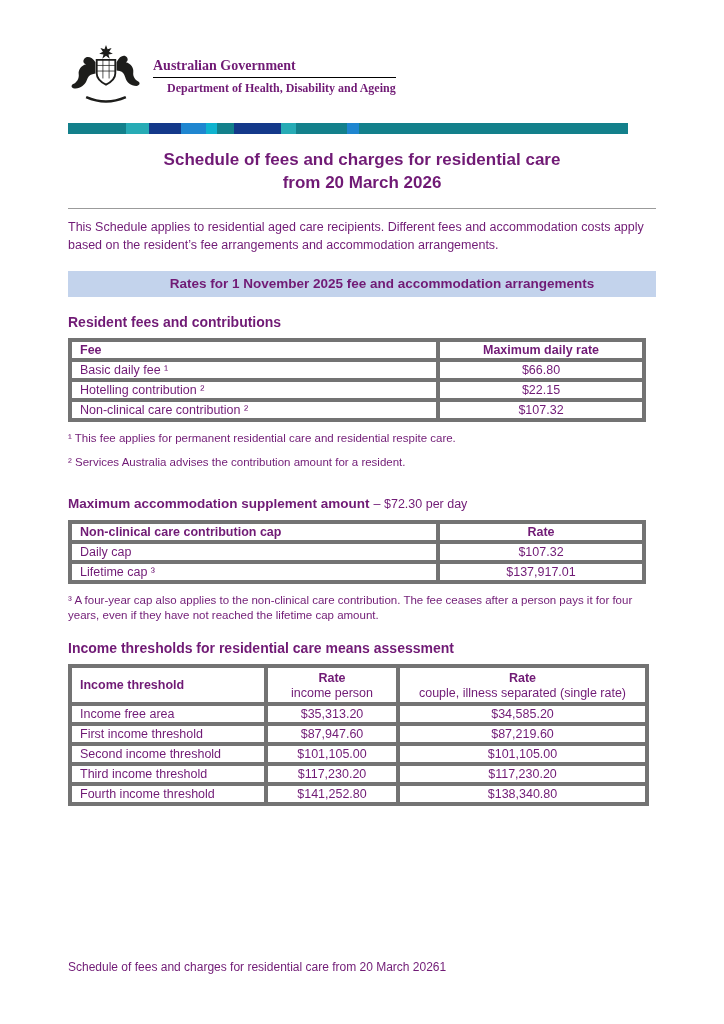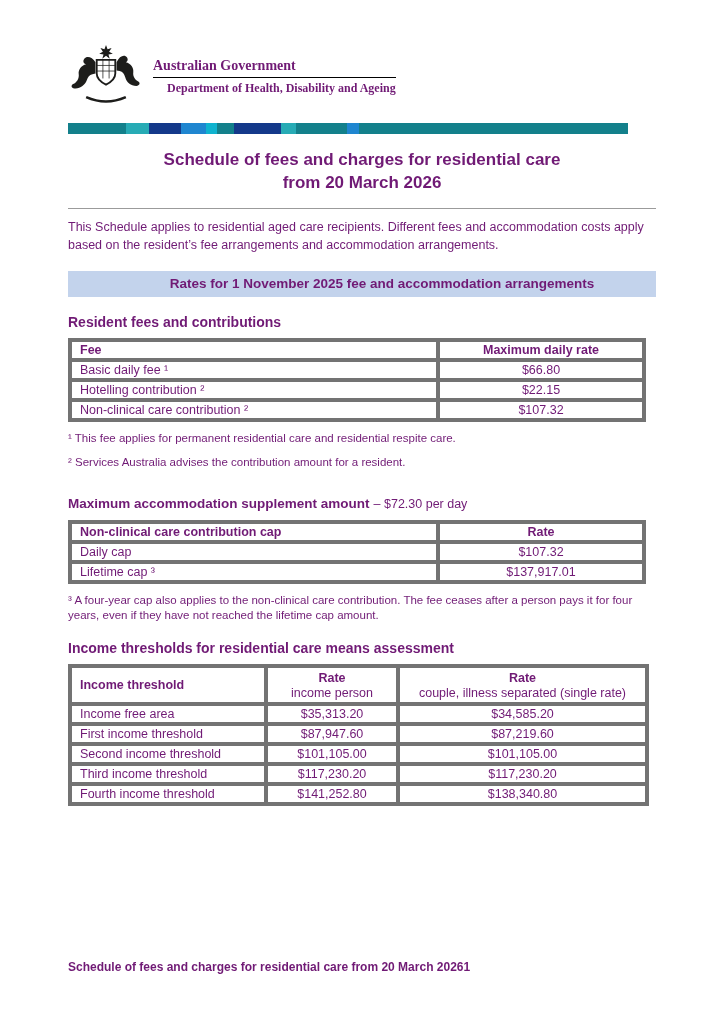--- a/index.html
+++ b/index.html
@@ -35,21 +35,21 @@
   table.data td{text-align:left;}
   table.data td.c{text-align:center;}
   .th-sub{display:block;font-weight:normal;line-height:15px;}
   .th-title{display:block;line-height:16px;padding-top:1px;}
   
   .footnote{font-size:11.5px;line-height:15px;margin:9px 0 0;}
   .supplement{margin:25px 0 0;font-size:12.5px;line-height:17px;}
   .supplement .lbl{font-weight:bold;font-size:13.5px;}
   .supplement .val{margin-left:4px;}
   
-  .footer{position:absolute;left:68px;right:68px;top:960px;display:flex;justify-content:flex-start;font-size:12px;font-weight:bold;}
+  .footer{position:absolute;left:68px;right:68px;top:960px;display:flex;justify-content:flex-start;font-size:12px;}
   .footer .pagenum{padding-right:38px;}
 </style>
 </head>
 <body>
 
 <div class="page">
 
   <header class="gov-header">
     <svg class="crest" viewBox="0 0 120 100" aria-hidden="true">
       <polygon fill="#1d1d1b" points="60,0 62.5,7 69,5 65,11 71,14 64,15.5 66,22 60,17.5 54,22 56,15.5 49,14 55,11 51,5 57.5,7"></polygon>

